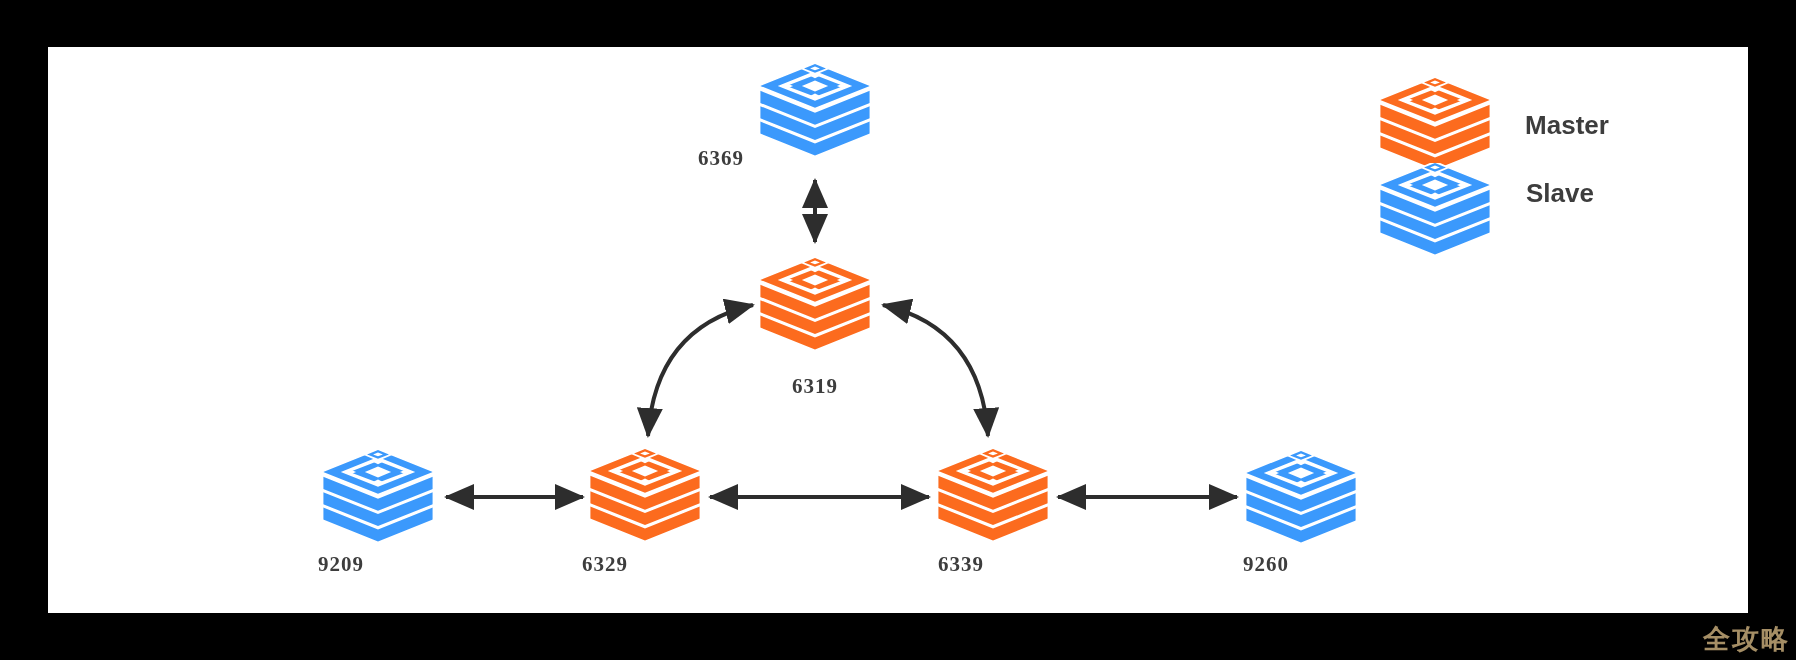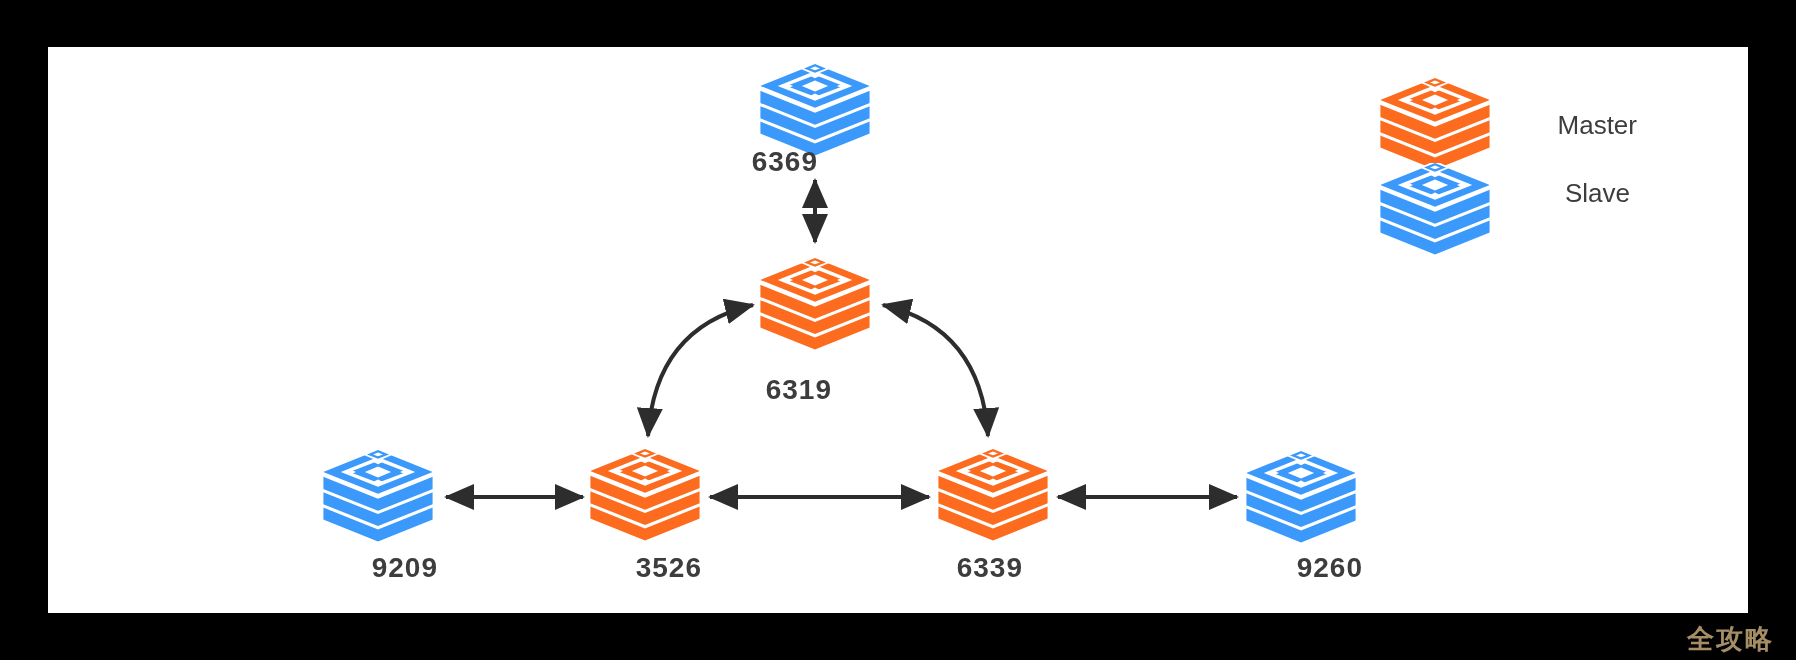--- a/index.html
+++ b/index.html
@@ -7,25 +7,25 @@
     --label:#3D3D3D; --panel:#FFFFFF; --bg:#000000; --wm:#A58E65;
   }
   *{margin:0;padding:0;box-sizing:border-box;}
   html,body{width:1796px;height:660px;background:var(--bg);overflow:hidden;
     font-family:"Liberation Sans", sans-serif;}
   .stage{position:relative;width:1796px;height:660px;background:var(--bg);}
   .panel{position:absolute;left:48px;top:47px;width:1700px;height:566px;background:var(--panel);}
   .edges{position:absolute;left:0;top:0;width:1796px;height:660px;pointer-events:none;}
   .edges path.edge{stroke:var(--arrow);stroke-width:4;fill:none;}
   .node-icon{position:absolute;width:110px;height:92px;}
-  .node-label{position:absolute;width:120px;text-align:right;
-    font-size:28px;font-weight:bold;color:var(--label);letter-spacing:1px;}
-  .legend-label{position:absolute;width:140px;text-align:right;
-    font-size:26px;font-weight:normal;color:var(--label);}
-  .watermark{position:absolute;right:22px;top:621px;font-size:27px;font-weight:bold;
+  .node-label{position:absolute;width:120px;text-align:left;
+    font-size:21px;font-weight:bold;color:var(--label);letter-spacing:1px;font-family:Liberation Serif, serif;}
+  .legend-label{position:absolute;width:140px;text-align:center;
+    font-size:26px;font-weight:bold;color:var(--label);}
+  .watermark{position:absolute;right:6px;top:621px;font-size:27px;font-weight:bold;
     color:var(--wm);letter-spacing:2px;}
   .role-master{color:var(--master);}
   .role-slave{color:var(--slave);}
 </style>
 </head>
 <body>
 
 <svg width="0" height="0" style="position:absolute" aria-hidden="true">
   <defs>
     <symbol id="redis-sym" viewBox="0 0 100 84">
@@ -64,36 +64,36 @@
   </svg>
 
   <svg class="node-icon role-slave" style="left:760px;top:64px" viewBox="0 0 100 84">
       <use href="#redis-sym"></use>
     </svg>
   <div class="node-label" style="left:698px;top:146px">6369</div>
 
   <svg class="node-icon role-master" style="left:760px;top:258px" viewBox="0 0 100 84">
       <use href="#redis-sym"></use>
     </svg>
-  <div class="node-label" style="left:712px;top:374px">6319</div>
+  <div class="node-label" style="left:792px;top:374px">6319</div>
 
   <svg class="node-icon role-slave" style="left:323px;top:450px" viewBox="0 0 100 84">
       <use href="#redis-sym"></use>
     </svg>
   <div class="node-label" style="left:318px;top:552px">9209</div>
 
   <svg class="node-icon role-master" style="left:590px;top:449px" viewBox="0 0 100 84">
       <use href="#redis-sym"></use>
     </svg>
-  <div class="node-label" style="left:582px;top:552px">3526</div>
+  <div class="node-label" style="left:582px;top:552px">6329</div>
 
   <svg class="node-icon role-master" style="left:938px;top:449px" viewBox="0 0 100 84">
       <use href="#redis-sym"></use>
     </svg>
-  <div class="node-label" style="left:903px;top:552px">6339</div>
+  <div class="node-label" style="left:938px;top:552px">6339</div>
 
   <svg class="node-icon role-slave" style="left:1246px;top:451px" viewBox="0 0 100 84">
       <use href="#redis-sym"></use>
     </svg>
   <div class="node-label" style="left:1243px;top:552px">9260</div>
 
   <div>
     <svg class="node-icon role-master" style="left:1380px;top:78px" viewBox="0 0 100 84">
         <use href="#redis-sym"></use>
       </svg>

